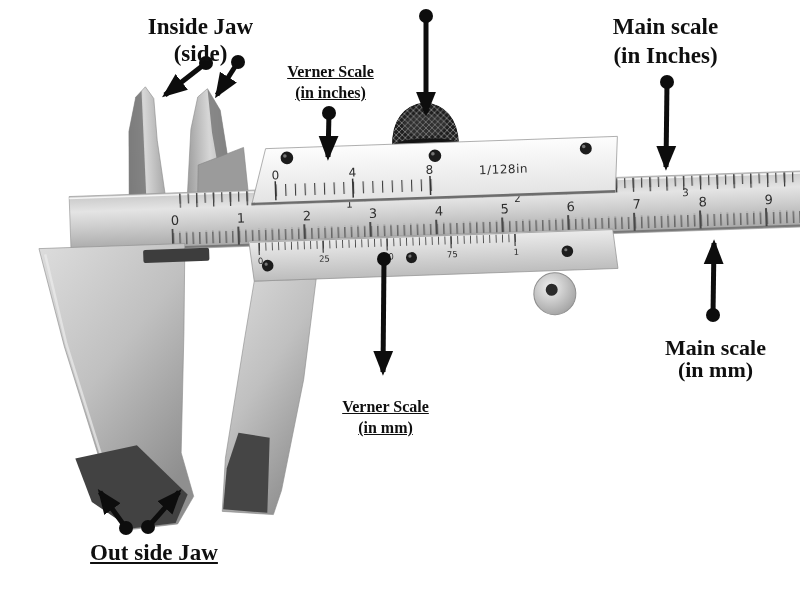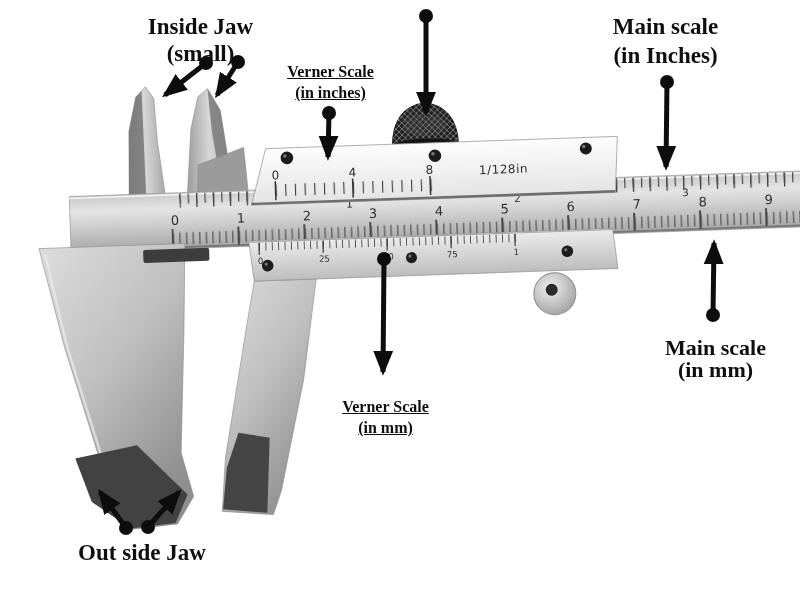--- a/index.html
+++ b/index.html
@@ -195,21 +195,21 @@
     <line x1="148" y1="527" x2="179" y2="492" marker-start="url(#dt)" marker-end="url(#ah)"></line>
   </g>
 </svg>
 
 <div class="lbl lbl-lock" style="left:366px;top:-26px;width:120px;">
   <span class="ln">Lock</span>
 </div>
 
 <div class="lbl lbl-inside" style="left:118px;top:13px;width:165px;">
   <span class="ln">Inside Jaw</span>
-  <span class="ln">(small)</span>
+  <span class="ln">(side)</span>
 </div>
 
 <div class="lbl lbl-vern" style="left:268px;top:61px;width:125px;">
   <span class="ln">Verner Scale</span>
   <span class="ln">(in inches)</span>
 </div>
 
 <div class="lbl lbl-maini" style="left:593px;top:12px;width:145px;">
   <span class="ln">Main scale</span>
   <span class="ln">(in Inches)</span>
@@ -218,17 +218,17 @@
 <div class="lbl lbl-mainmm" style="left:643px;top:337px;width:145px;">
   <span class="ln">Main scale</span>
   <span class="ln">(in mm)</span>
 </div>
 
 <div class="lbl lbl-vern" style="left:318px;top:396px;width:135px;">
   <span class="ln">Verner Scale</span>
   <span class="ln">(in mm)</span>
 </div>
 
-<div class="lbl lbl-out" style="left:68px;top:538px;width:148px;">
+<div class="lbl lbl-out" style="left:80px;top:538px;width:148px;text-decoration:underline;">
   <span class="ln">Out side Jaw</span>
 </div>
 
 </div>
 
 </body></html>

